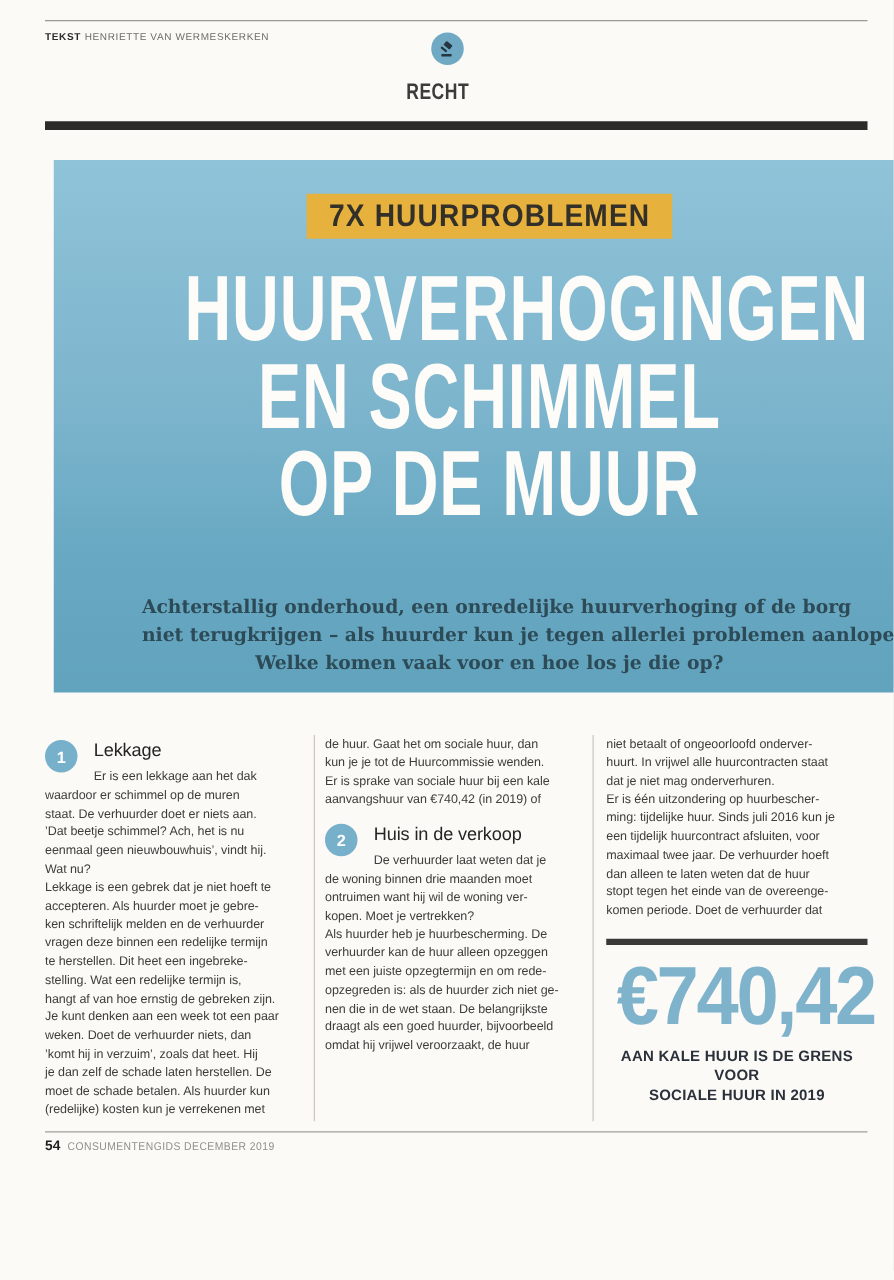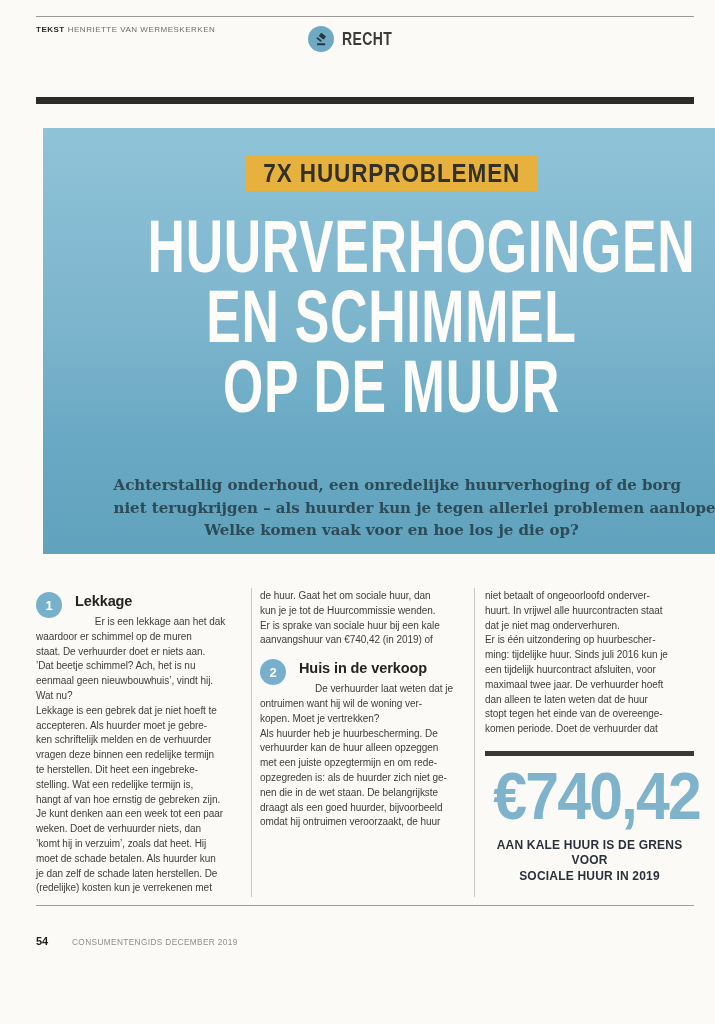--- a/index.html
+++ b/index.html
@@ -5,21 +5,21 @@
   html,body{margin:0;padding:0;background:#e9e7e3;}
   .page{
     position:relative; width:715px; height:1024px; margin:0 auto;
     background:var(--paper,#fbfaf7); overflow:hidden;
     font-family:"Liberation Sans", sans-serif;
   }
   
   .top-rule{position:absolute; left:36px; top:16px; width:658px; height:1px; background:#9b9995;}
   .byline{position:absolute; left:36px; top:25px; font-size:8px; letter-spacing:.5px; color:#6e6c68;}
   .byline b{color:#2b2a28; font-weight:700; margin-right:3px;}
-  .section-badge{position:absolute; left:0; top:26px; width:715px; display:flex; justify-content:center; align-items:center; gap:8px;}
+  .section-badge{position:absolute; left:0; top:26px; width:715px; display:flex; justify-content:center; align-items:center; gap:8px;flex-direction:column;}
   .badge-circle{width:26px; height:26px; border-radius:50%; background:var(--badge-blue,#6fa9c4); display:flex; align-items:center; justify-content:center;}
   .badge-label{font-size:18px; font-weight:700; color:#3b3b39; letter-spacing:.5px; transform:scaleX(.78); transform-origin:left center; line-height:26px;}
   .black-bar{position:absolute; left:36px; top:97px; width:658px; height:7px; background:#2c2b29;}
 
   
   .hero{
     position:absolute; left:43px; top:128px; width:697px; height:426px;
     background:linear-gradient(180deg,#8fc3d8 0%, #7db5cd 45%, #68a8c2 75%, #61a2bc 100%);
     text-align:center;
   }
@@ -39,41 +39,41 @@
   .intro-line{white-space:nowrap;}
 
   
   .col{position:absolute; top:589px; color:var(--body-text,#3e3d3a);}
   .col1{left:36px; width:209px;}
   .col2{left:260px; width:209px;}
   .col3{left:485px; width:209px;}
   .divider{position:absolute; top:588px; height:309px; width:1px; background:#cbc8c3;}
   .div1{left:251px;} .div2{left:474px;}
   .bline{font-size:10px; line-height:14.8px; letter-spacing:-.05px; white-space:nowrap;}
-  .bline.indent{margin-left:39px;text-align:center;}
+  .bline.indent{margin-left:39px;}
   .section-head{position:relative; height:21px; margin:10px 0 3px 0;}
   .section-head:first-child{margin-top:2px;}
   .num-circle{
     position:absolute; left:0; top:1px; width:26px; height:26px; border-radius:50%;
     background:var(--circle-blue,#76b0ca); color:#fff; font-weight:700; font-size:13px;
     display:flex; align-items:center; justify-content:center;
   }
-  .section-title{display:block; margin-left:39px; font-size:14.5px; line-height:20px; font-weight:700; color:#242423; letter-spacing:-.1px; white-space:nowrap;}
+  .section-title{display:block; margin-left:39px; font-size:14.5px; line-height:20px; font-weight:400; color:#242423; letter-spacing:-.1px; white-space:nowrap;}
 
   
   .callout{margin-top:14px; border-top:5px solid #3b3937; padding-top:8px; text-align:center;}
   .callout-amount{
     font-size:66px; line-height:64px; font-weight:700; color:var(--amount-blue,#7fb3cc);
     letter-spacing:-2px; transform:scaleX(.92); transform-origin:center; white-space:nowrap;
   }
   .callout-caption{margin-top:10px; font-size:12px; line-height:15.5px; font-weight:700; color:#2b313a; letter-spacing:.2px;}
 
   
   .footer-rule{position:absolute; left:36px; top:905px; width:658px; height:1px; background:#a09e99;}
-  .footer{position:absolute; left:36px; top:911px; display:flex; align-items:baseline; gap:24px;margin-top:24px;}
+  .footer{position:absolute; left:36px; top:911px; display:flex; align-items:baseline; gap:6px;}
   .footer-page{font-size:11px; font-weight:700; color:#1f1e1d;}
   .footer-mag{font-size:9px; color:#908e89; letter-spacing:.4px; transform:scaleX(.92); transform-origin:left center;}
 </style>
 </head>
 <body>
 
 <div class="page" style="--paper: #fbfaf7; --kicker-bg: #e6b13c; --kicker-text: #33302a; --intro-text: #2d4a57; --badge-blue: #6fa9c4; --circle-blue: #76b0ca; --body-text: #3e3d3a; --amount-blue: #7fb3cc;">
 
   <div class="top-rule"></div>
 
@@ -129,43 +129,44 @@
       <div class="bline">Lekkage is een gebrek dat je niet hoeft te</div>
       <div class="bline">accepteren. Als huurder moet je gebre-</div>
       <div class="bline">ken schriftelijk melden en de verhuurder</div>
       <div class="bline">vragen deze binnen een redelijke termijn</div>
       <div class="bline">te herstellen. Dit heet een ingebreke-</div>
       <div class="bline">stelling. Wat een redelijke termijn is,</div>
       <div class="bline">hangt af van hoe ernstig de gebreken zijn.</div>
       <div class="bline">Je kunt denken aan een week tot een paar</div>
       <div class="bline">weken. Doet de verhuurder niets, dan</div>
       <div class="bline">’komt hij in verzuim’, zoals dat heet. Hij</div>
+      <div class="bline">je dan zelf de schade laten herstellen. De</div>
       <div class="bline">moet de schade betalen. Als huurder kun</div>
-      <div class="bline">je dan zelf de schade laten herstellen. De</div>
       <div class="bline">(redelijke) kosten kun je verrekenen met</div>
     </div>
   <div class="col col2">
       <div class="bline">de huur. Gaat het om sociale huur, dan</div>
       <div class="bline">kun je je tot de Huurcommissie wenden.</div>
       <div class="bline">Er is sprake van sociale huur bij een kale</div>
       <div class="bline">aanvangshuur van €740,42 (in 2019) of</div>
       <div class="section-head">
         <span class="num-circle">2</span>
         <span class="section-title">Huis in de verkoop</span>
       </div>
       <div class="bline indent">De verhuurder laat weten dat je</div>
+      <div class="bline">de woning binnen drie maanden moet</div>
       <div class="bline">ontruimen want hij wil de woning ver-</div>
       <div class="bline">kopen. Moet je vertrekken?</div>
       <div class="bline">Als huurder heb je huurbescherming. De</div>
       <div class="bline">verhuurder kan de huur alleen opzeggen</div>
       <div class="bline">met een juiste opzegtermijn en om rede-</div>
       <div class="bline">opzegreden is: als de huurder zich niet ge-</div>
       <div class="bline">nen die in de wet staan. De belangrijkste</div>
       <div class="bline">draagt als een goed huurder, bijvoorbeeld</div>
-      <div class="bline">omdat hij ontruimen veroorzaakt, de huur</div>
+      <div class="bline">omdat hij vrijwel veroorzaakt, de huur</div>
     </div>
   <div class="col col3">
     <div class="bline">niet betaalt of ongeoorloofd onderver-</div>
       <div class="bline">huurt. In vrijwel alle huurcontracten staat</div>
       <div class="bline">dat je niet mag onderverhuren.</div>
       <div class="bline">Er is één uitzondering op huurbescher-</div>
       <div class="bline">ming: tijdelijke huur. Sinds juli 2016 kun je</div>
       <div class="bline">een tijdelijk huurcontract afsluiten, voor</div>
       <div class="bline">maximaal twee jaar. De verhuurder hoeft</div>
       <div class="bline">dan alleen te laten weten dat de huur</div>

